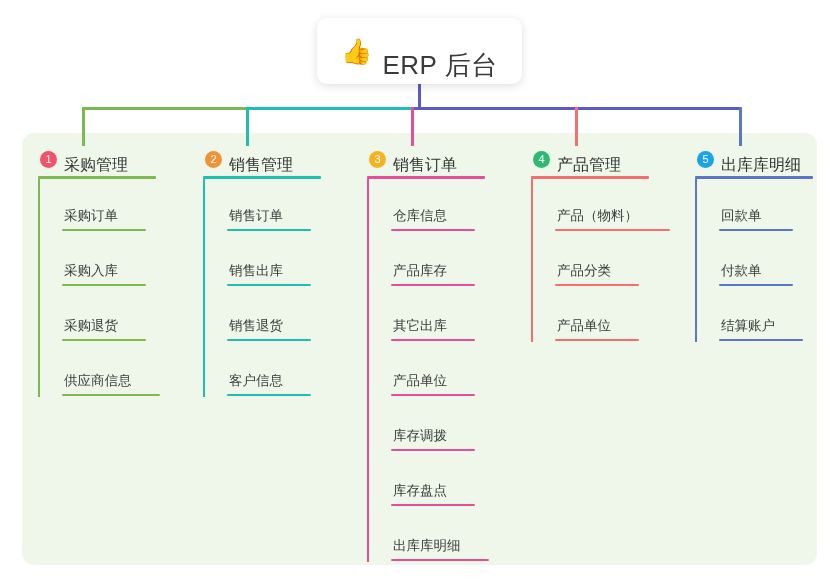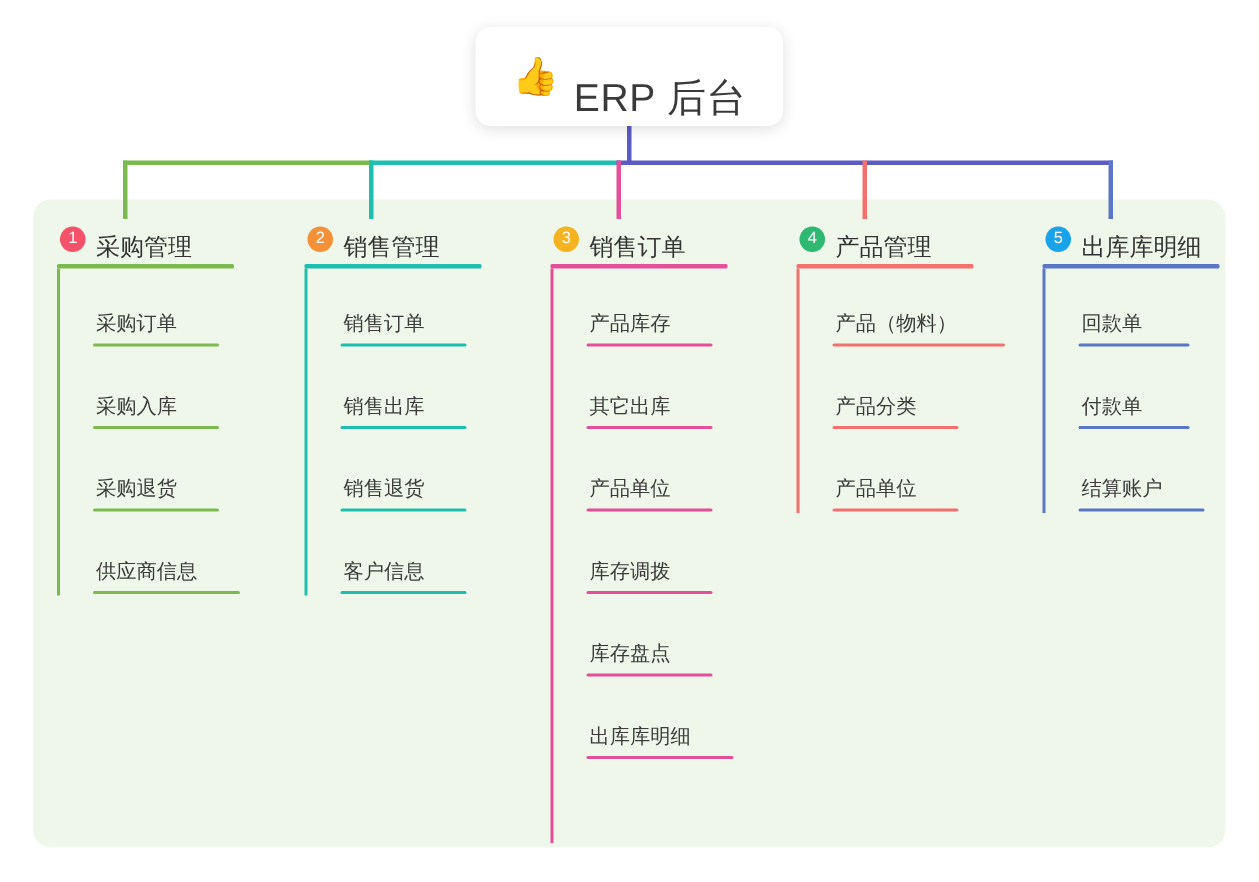--- a/index.html
+++ b/index.html
@@ -182,20 +182,26 @@
       <div class="col" style="left: 367px; top: 148px;">
         <div class="col-head">
           <span class="badge" style="background: rgb(245, 179, 34);">3</span>
           <span class="head-label">销售订单</span>
         </div>
         <div class="head-rule" style="width: 118px; background: rgb(228, 79, 154);"></div>
         <div class="items">
           <div class="spine" style="background: rgb(228, 79, 154); height: 383px;"></div>
           <div class="item">
             <div class="item-inner">
+              <span class="item-label">仓库信息</span>
+              <div class="item-rule" style="width: 84px; background: rgb(228, 79, 154);"></div>
+            </div>
+          </div>
+          <div class="item">
+            <div class="item-inner">
               <span class="item-label">产品库存</span>
               <div class="item-rule" style="width: 84px; background: rgb(228, 79, 154);"></div>
             </div>
           </div>
           <div class="item">
             <div class="item-inner">
               <span class="item-label">其它出库</span>
               <div class="item-rule" style="width: 84px; background: rgb(228, 79, 154);"></div>
             </div>
           </div>

